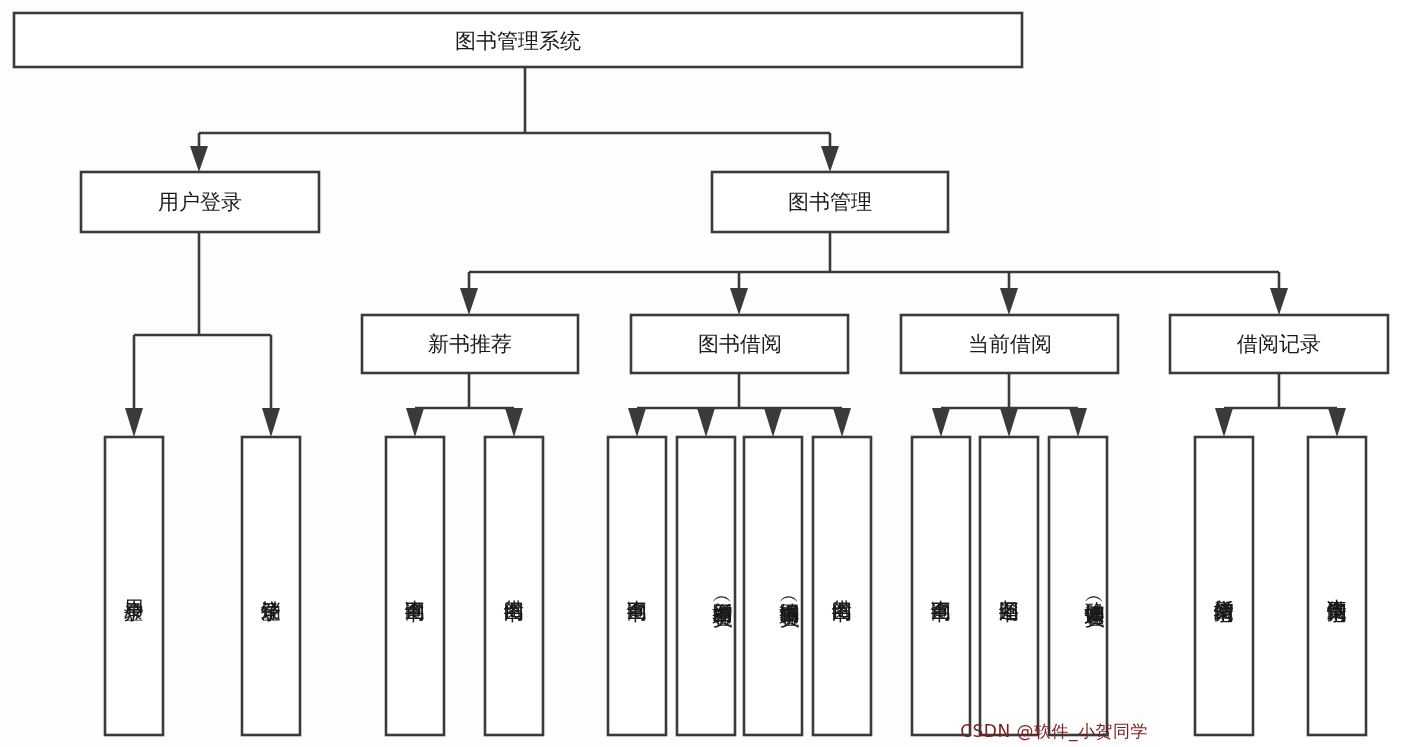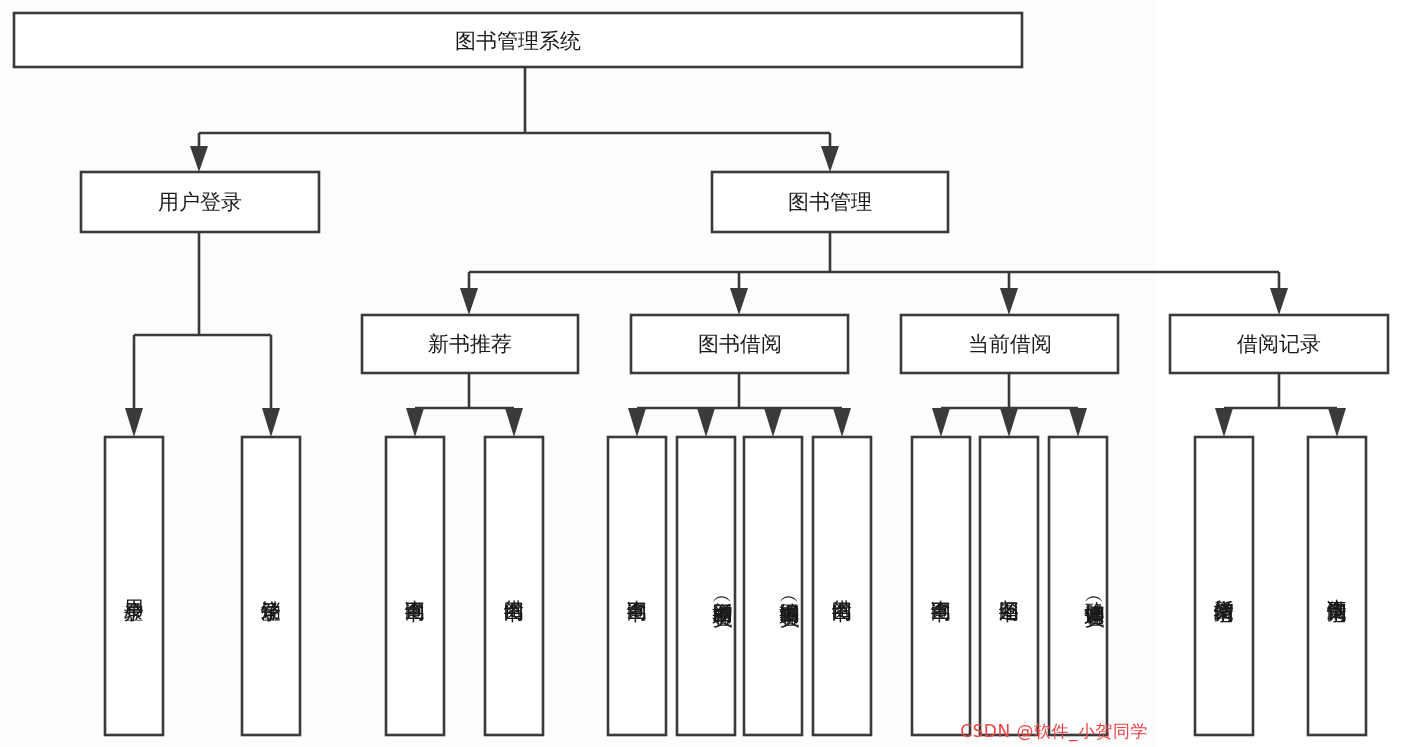--- a/index.html
+++ b/index.html
@@ -47,21 +47,21 @@
     fill: #1a1a1a;
     text-anchor: middle;
     dominant-baseline: middle;
   }
   .watermark {
     position: absolute;
     right: 8px;
     bottom: 4px;
     font-family: "DejaVu Sans", "Liberation Sans", sans-serif;
     font-size: 17px;
-    color: #ef4444;
+    color: #7f1d1d;
     white-space: nowrap;
     letter-spacing: 0.5px;
   }
   .vbox-label {
     position: absolute;
     display: flex;
     align-items: center;
     justify-content: center;
     font-family: "DejaVu Sans", "Liberation Sans", sans-serif;
     font-size: 20px;

